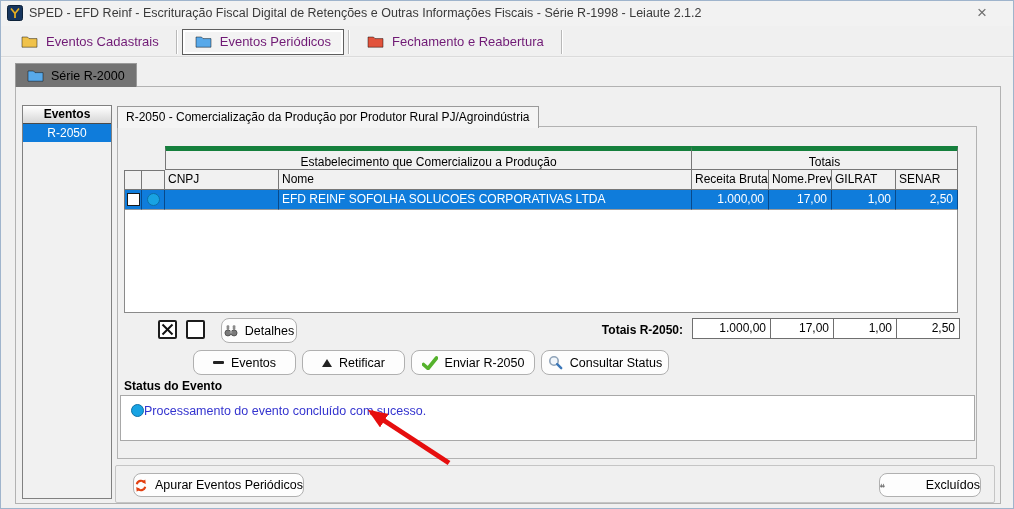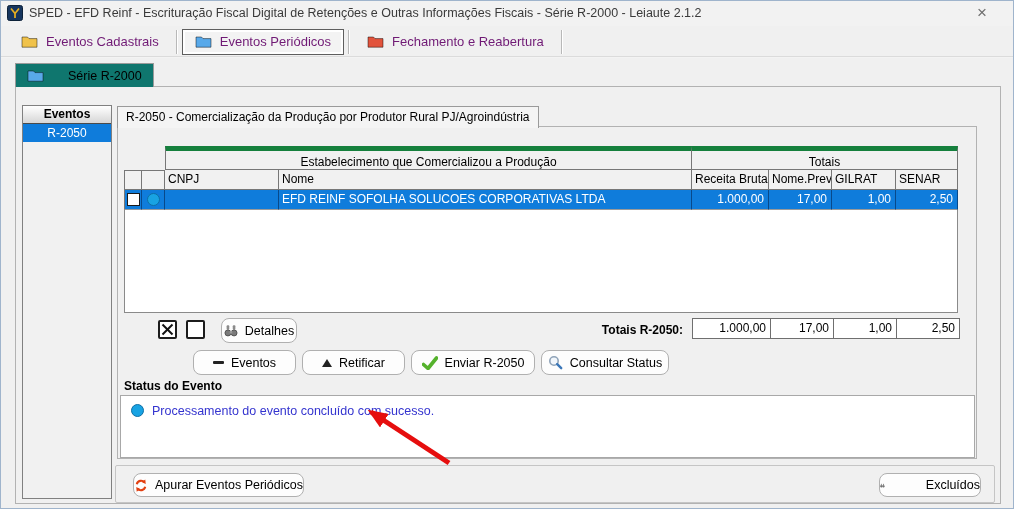--- a/index.html
+++ b/index.html
@@ -21,22 +21,22 @@
   .toolbar { position:absolute; left:0; top:26px; width:100%; height:29px; display:flex; align-items:center; padding-left:7px; }
   .tbtn { display:flex; align-items:center; gap:8px; height:26px; padding:0 12px; font-size:13px; color:#701a75; background:transparent; border:1px solid transparent; cursor:default; }
   .tbtn.active { background:#f3f3f3; border:1px solid #5e5e5e; box-shadow: inset 0 0 0 2px #ffffff; }
   .tsep { width:0; height:24px; border-left:1px solid #b8b8b8; border-right:1px solid #ffffff; margin:0 4px; }
   .etch { position:absolute; left:0; top:55px; width:100%; height:2px; background:linear-gradient(#cfcfcf,#ffffff); }
 
   
   .folder { display:block; }
 
   
-  .series-tab { position:absolute; left:14px; top:62px; height:24px; display:flex; align-items:center; gap:24px;
-    padding:0 11px; background:#0f766e; border:1px solid #9a9a9a; border-bottom:none; font-size:12.5px; z-index:2; }
+  .series-tab { position:absolute; left:14px; top:62px; height:24px; display:flex; align-items:center; gap:7px;
+    padding:0 11px; background:#737373; border:1px solid #9a9a9a; border-bottom:none; font-size:12.5px; z-index:2; }
   .outer-page { position:absolute; left:14px; top:85px; width:986px; height:418px; background:#f0f0f0; border:1px solid #b2b2b2; }
 
   .sidebar { position:absolute; left:6px; top:18px; width:90px; height:394px; background:#f1f1f1; border:1px solid #808080; }
   .sidebar-header { height:18px; line-height:17px; text-align:center; font-weight:bold; font-size:12px;
     background:linear-gradient(#ffffff,#d6d6d6); border-bottom:1px solid #4a4a4a; }
   .sidebar-item { height:18px; line-height:18px; text-align:center; font-size:12px; }
   .sidebar-item.selected { background:#0f7cdb; color:#ffffff; }
 
   .event-tab { position:absolute; left:101px; top:19px; height:22px; line-height:20px; padding:0 8px;
     background:#f4f4f4; border:1px solid #9a9a9a; border-bottom:none; font-size:12px; white-space:nowrap; z-index:2; }
@@ -81,42 +81,42 @@
   .t0 { left:574px; width:79px; }
   .t1 { left:652px; width:64px; }
   .t2 { left:715px; width:64px; }
   .t3 { left:778px; width:64px; }
 
   .minus-icon { width:11px; height:3px; background:#222; border-radius:1px; display:inline-block; }
   .tri-icon { width:0; height:0; border-left:5px solid transparent; border-right:5px solid transparent; border-bottom:8px solid #222; display:inline-block; }
 
   
   .status-label { position:absolute; left:6px; top:252px; font-weight:bold; font-size:12px; }
-  .status-box { position:absolute; left:2px; top:268px; width:855px; height:63px; background:#fff; border:1px solid #a8a8a8; padding:8px 10px; display:flex; align-items:flex-start; gap:8px; }
+  .status-box { position:absolute; left:2px; top:268px; width:855px; height:46px; background:#fff; border:1px solid #a8a8a8; padding:8px 10px; display:flex; align-items:flex-start; }
   .status-msg { font-size:12.5px; color:#3434cf; line-height:14px; }
 
   
   .bottom-panel { position:absolute; left:99px; top:378px; width:880px; height:38px; background:#f0f0f0; border:1px solid #c5c5c5; border-radius:2px; }
   .btn-apurar    { left:17px;  top:7px; width:171px; height:24px; }
   .btn-excluidos { left:763px; top:7px; width:102px; height:24px;gap:41px; }
 
   
   .arrow { position:absolute; left:340px; top:398px; z-index:10; pointer-events:none; }
 </style>
 </head>
 <body>
 
 <div class="window">
 
   <div class="titlebar">
     <svg class="app-icon" width="16" height="16" viewBox="0 0 16 16">
       <rect x="0.5" y="0.5" width="15" height="15" rx="2" fill="#16355e" stroke="#0c2139"></rect>
       <path d="M4,3.5 L8,8.5 L12,3.5 M8,8.5 L8,13" stroke="#e8b020" stroke-width="1.7" fill="none"></path>
     </svg>
-    <span class="title">SPED - EFD Reinf - Escrituração Fiscal Digital de Retenções e Outras Informações Fiscais - Série R-2000 - Leiaute 2.1.2</span>
+    <span class="title">SPED - EFD Reinf - Escrituração Fiscal Digital de Retenções e Outras Informações Fiscais - Série R-1998 - Leiaute 2.1.2</span>
     <span class="close">×</span>
   </div>
 
   <div class="toolbar">
     <div class="tbtn">
       <svg class="folder" width="17" height="13" viewBox="0 0 17 13">
         <path d="M1,2 h5.5 l1.5,1.6 h8 v8.6 h-15 z" stroke="rgba(0,0,0,0.45)" fill="#f0c24a"></path>
       </svg>
       <span>Eventos Cadastrais</span>
     </div>

